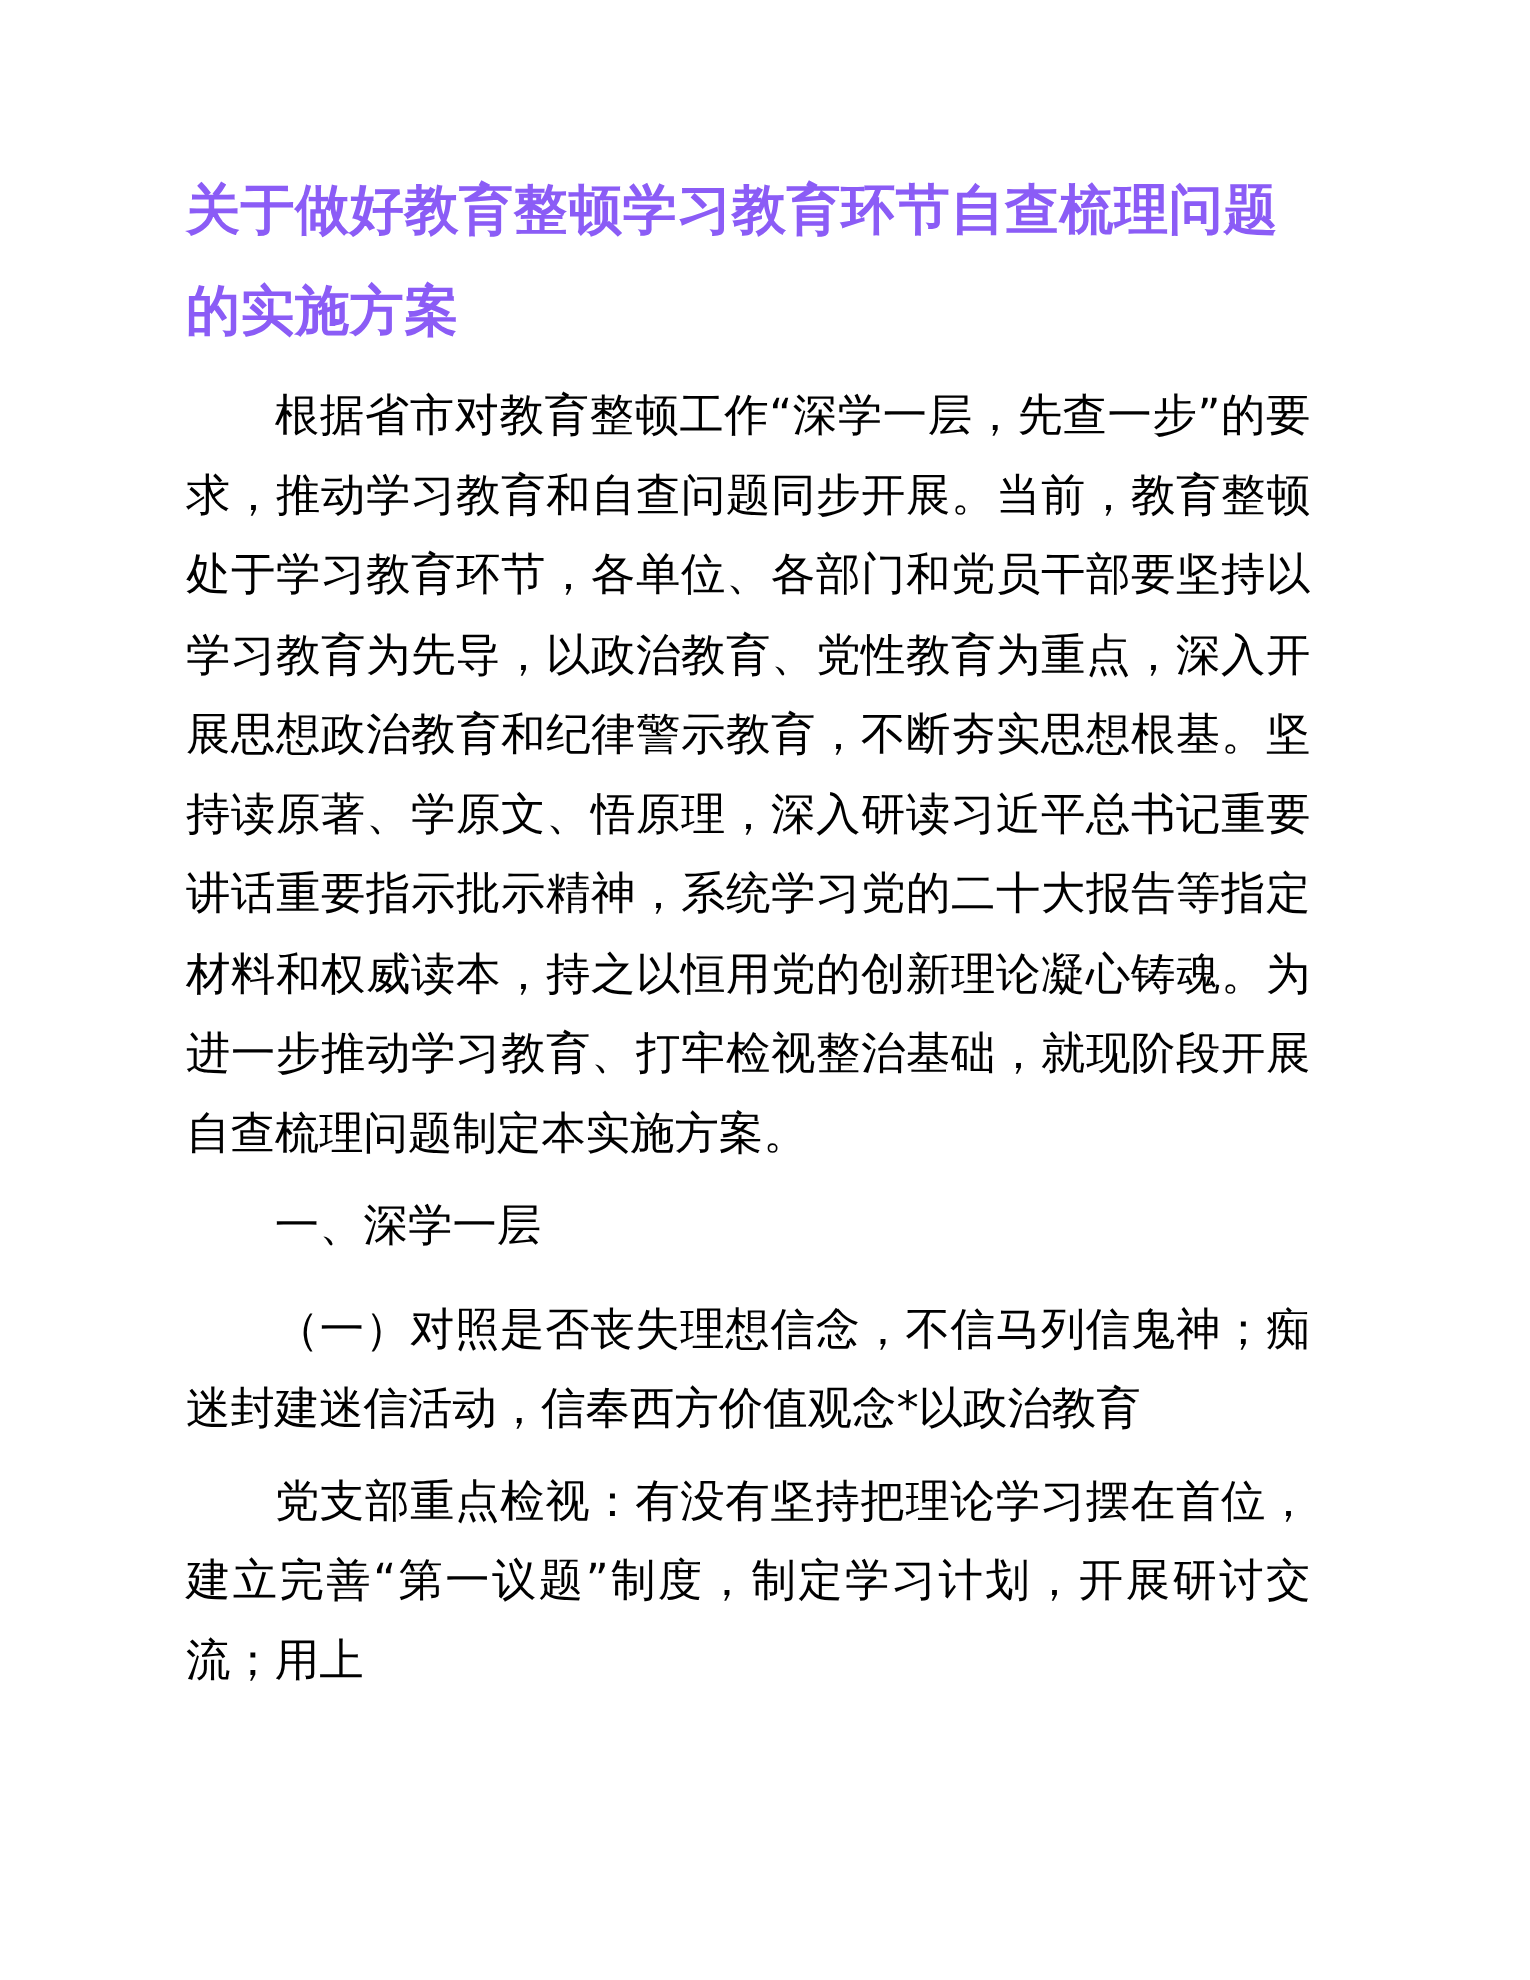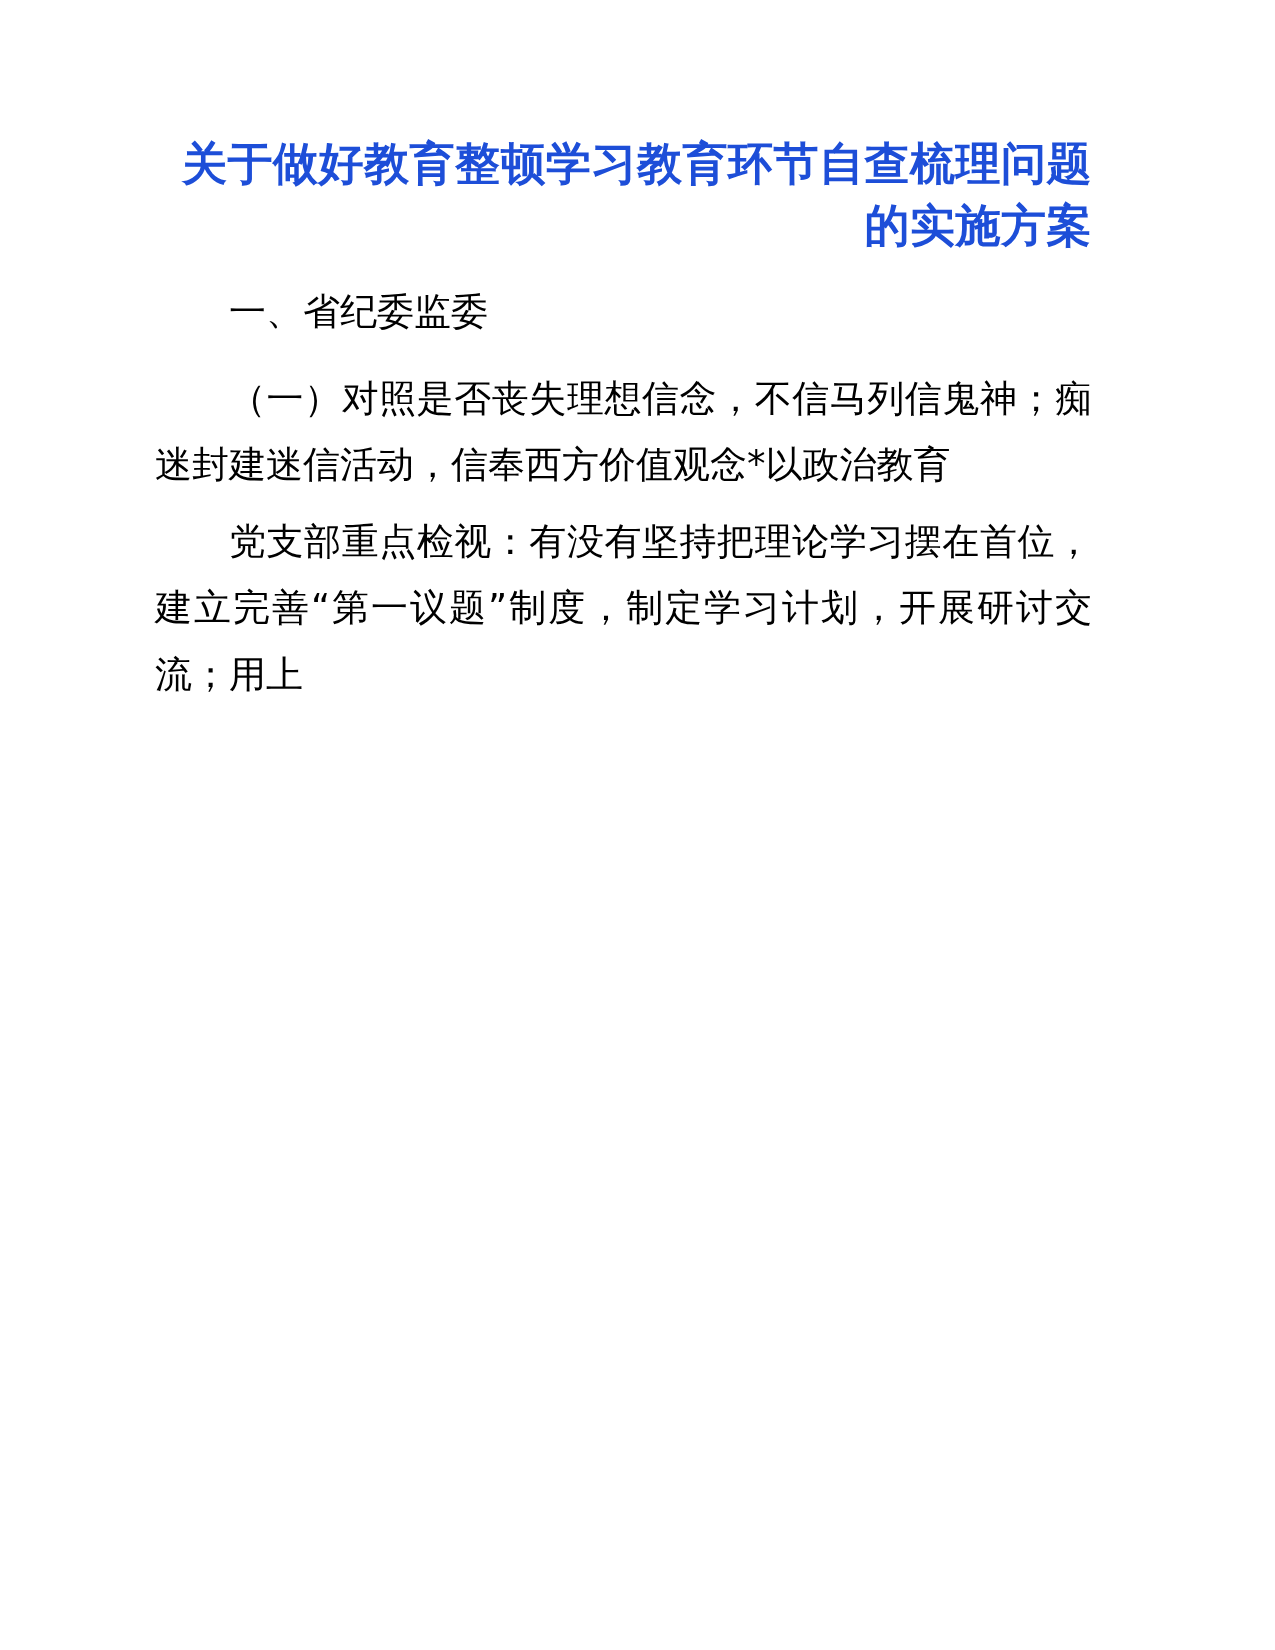--- a/index.html
+++ b/index.html
@@ -21,27 +21,27 @@
   }
   .doc-body {
     position: absolute;
     left: 155px;
     top: 0;
     width: 937px;
   }
   .doc-title {
     font-size: 45px;
     font-weight: bold;
-    line-height: 62px;
-    text-align: right;
+    line-height: 84px;
+    text-align: left;
     letter-spacing: 0.5px;
     margin: 0;
     padding-top: 133px;
     padding-bottom: 0;
-    color: #1d4ed8;
+    color: #8b5cf6;
   }
   .para {
     font-size: 37px;
     line-height: 66.5px;
     text-align: justify;
     text-align-last: left;
     text-justify: inter-character;
     margin: 0;
     color: #000000;
     letter-spacing: 0px;
@@ -65,24 +65,25 @@
 </head>
 <body>
 
 <div class="page">
   <div class="doc-body">
 
     <h1 class="doc-title">关于做好教育整顿学习教育环节自查梳理问题的实施方案</h1>
 
     <div class="spacer-after-title"></div>
 
+    <p class="para para-indent">根据省市对教育整顿工作“深学一层，先查一步”的要求，推动学习教育和自查问题同步开展。当前，教育整顿处于学习教育环节，各单位、各部门和党员干部要坚持以学习教育为先导，以政治教育、党性教育为重点，深入开展思想政治教育和纪律警示教育，不断夯实思想根基。坚持读原著、学原文、悟原理，深入研读习近平总书记重要讲话重要指示批示精神，系统学习党的二十大报告等指定材料和权威读本，持之以恒用党的创新理论凝心铸魂。为进一步推动学习教育、打牢检视整治基础，就现阶段开展自查梳理问题制定本实施方案。</p>
 
     <div class="gap-sm"></div>
 
-    <p class="heading-lvl1">一、省纪委监委</p>
+    <p class="heading-lvl1">一、深学一层</p>
 
     <div class="gap-sm"></div>
 
 
     <div class="gap-sm"></div>
 
     <p class="para para-indent">（一）对照是否丧失理想信念，不信马列信鬼神；痴迷封建迷信活动，信奉西方价值观念*以政治教育</p>
 
     <div class="gap-sm"></div>
 

